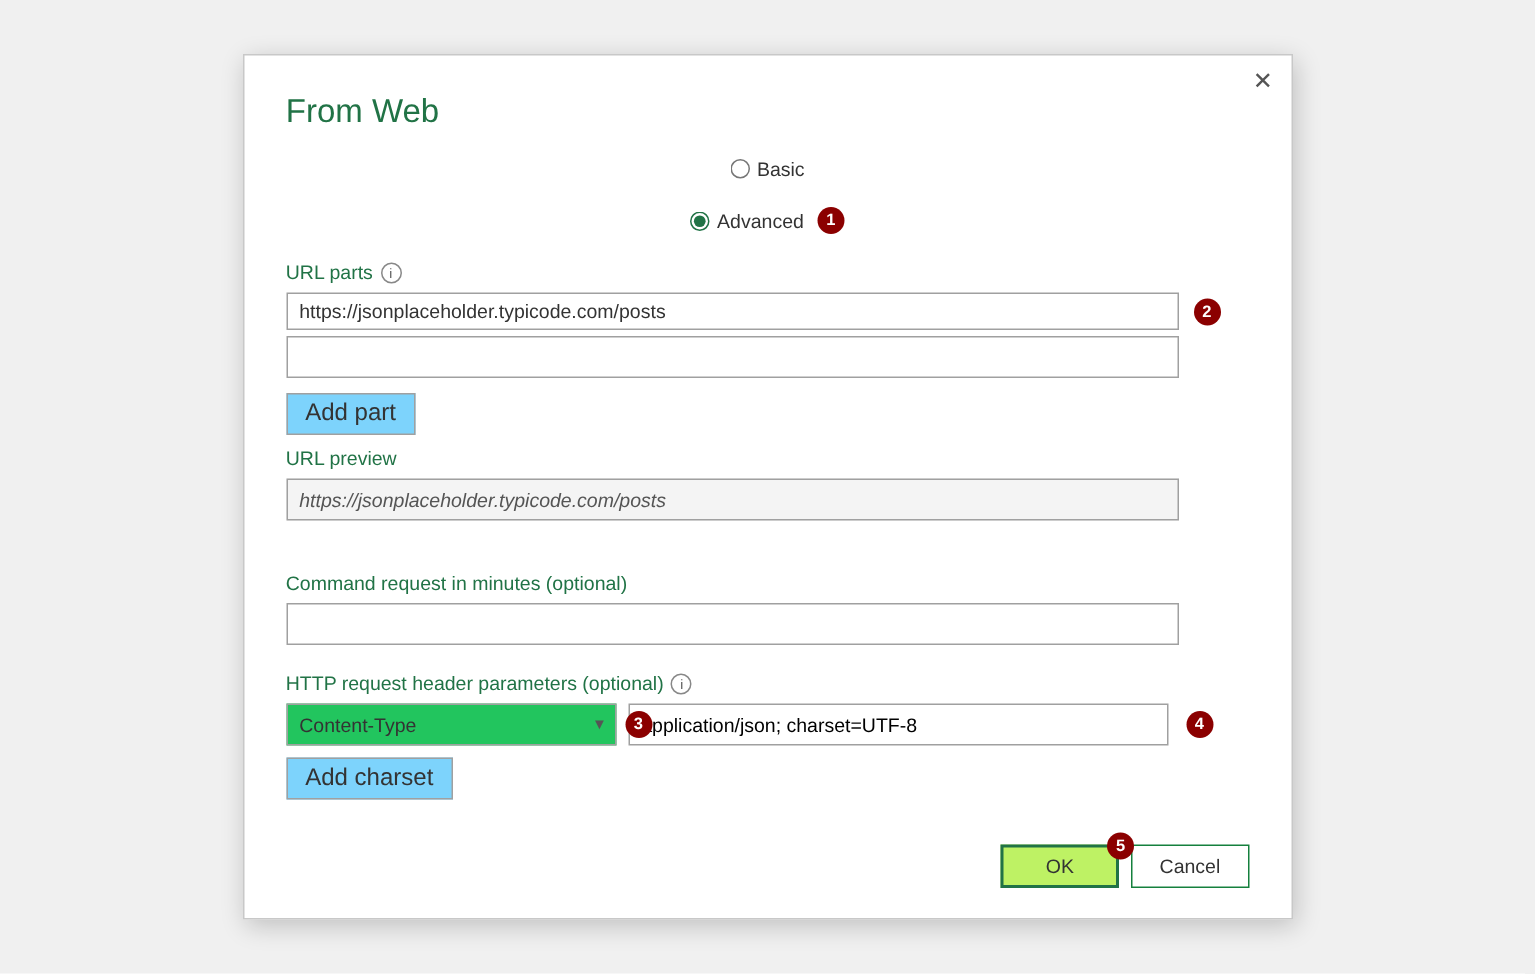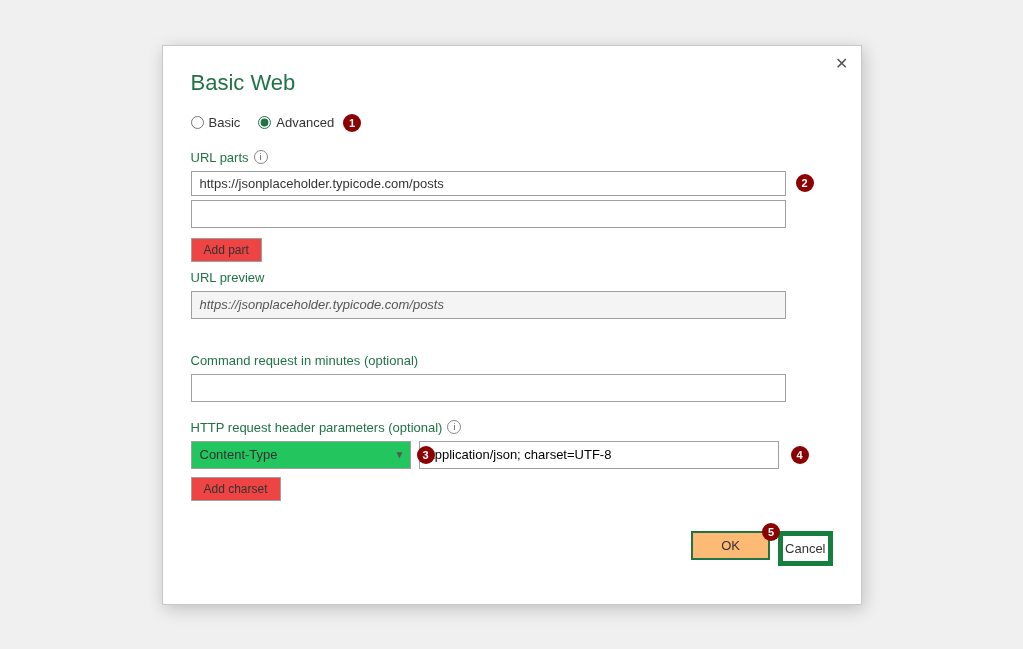--- a/index.html
+++ b/index.html
@@ -48,20 +48,21 @@
       position: absolute;
       top: 10px;
       right: 12px;
     }
 
     .radio-group {
       display: flex;
       gap: 18px;
       align-items: center;
       margin-bottom: 18px;
+      flex-direction: column;
     }
 
     .radio-item {
       display: flex;
       align-items: center;
       gap: 5px;
       cursor: pointer;
     }
 
     .radio-item input[type="radio"] {
@@ -136,23 +137,23 @@
       border: 1px solid #a0a0a0;
       padding: 4px 8px;
       font-size: 13px;
       outline: none;
       height: 28px;
       margin-bottom: 10px;
     }
 
     .btn {
       border: 1px solid #a0a0a0;
-      background: #ef4444;
+      background: #7dd3fc;
       padding: 4px 12px;
-      font-size: 12px;
+      font-size: 16px;
       cursor: pointer;
       color: #333;
     }
 
     .url-preview-section {
       margin-bottom: 34px;
     }
 
     .url-preview-box {
       width: 595px;
@@ -230,44 +231,44 @@
 
     .footer {
       display: flex;
       justify-content: flex-end;
       gap: 8px;
       margin-top: 30px;
     }
 
     .ok-btn {
       border: 2px solid #217346;
-      background: #fdba74;
+      background: #bef264;
       padding: 5px 28px;
       font-size: 13px;
       cursor: pointer;
       color: #333;
       position: relative;
     }
 
     .cancel-btn {
-      border: 5px solid #15803d;
+      border: 1px solid #15803d;
       background: white;
-      padding: 5px 2px;
+      padding: 5px 18px;
       font-size: 13px;
       cursor: pointer;
       color: #333;
     }
   </style>
 </head>
 <body>
 
 <div class="dialog">
 
   <div class="title-bar">
-    <h1 class="dialog-title">Basic Web</h1>
+    <h1 class="dialog-title">From Web</h1>
     <button class="close-btn">✕</button>
   </div>
 
   <div class="radio-group">
     <label class="radio-item">
       <input type="radio" name="mode" value="basic" style="">
       <span class="radio-label">Basic</span>
     </label>
     <label class="radio-item">
       <input type="radio" name="mode" value="advanced" checked="" style="">

